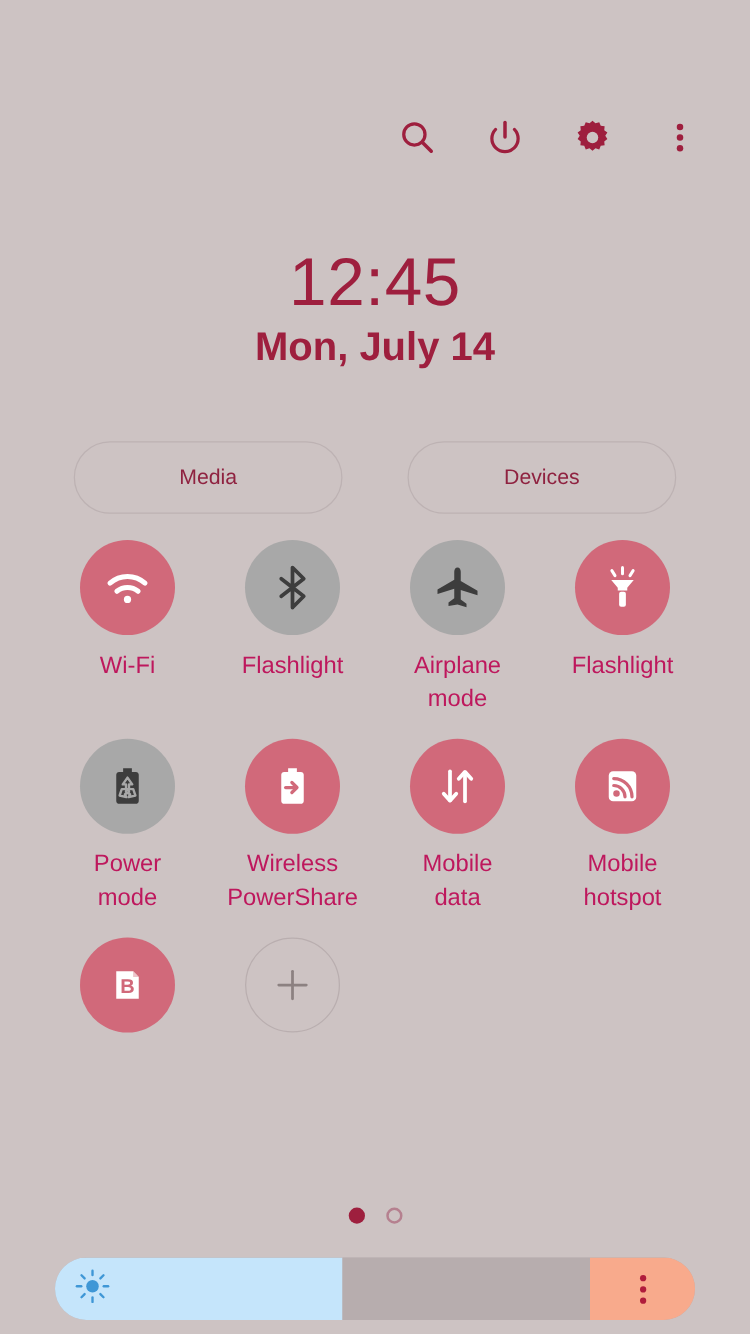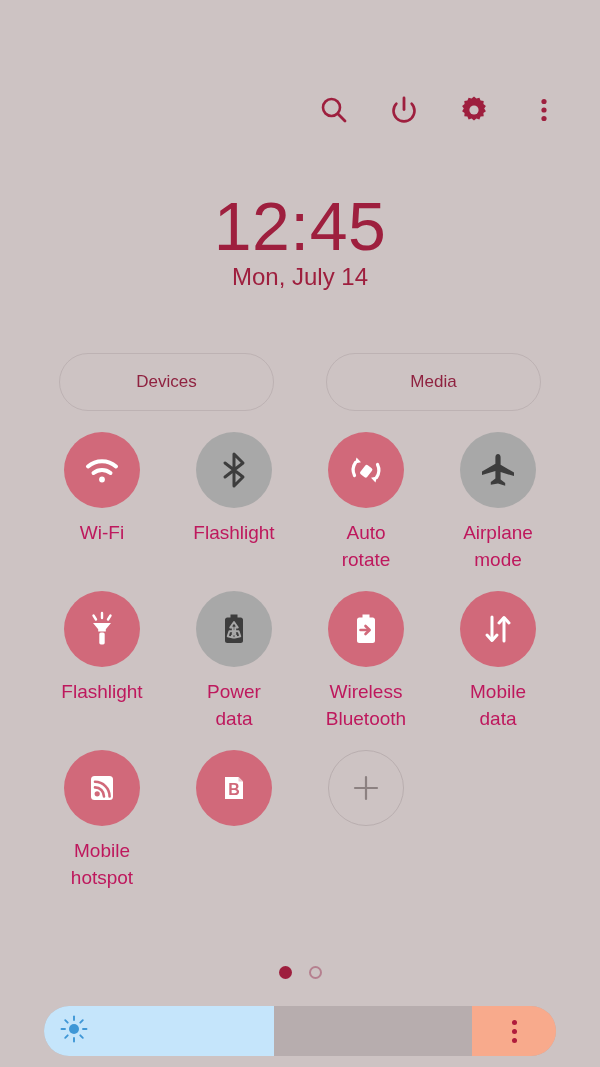--- a/index.html
+++ b/index.html
@@ -44,32 +44,32 @@
 
   
   .clock-block {
     position: absolute;
     top: 196px;
     left: 0;
     width: 600px;
     text-align: center;
   }
   .clock-time {
-    font-size: 68px;
+    font-size: 54px;
     line-height: 60px;
     color: #9e1f3e;
     font-weight: 400;
     letter-spacing: 0.5px;
   }
   .clock-date {
     margin-top: 6px;
-    font-size: 24px;
+    font-size: 32px;
     line-height: 30px;
     color: #9e1f3e;
-    font-weight: 400;
+    font-weight: 700;
   }
 
   
   .pill-row {
     position: absolute;
     top: 353px;
     left: 0;
     width: 600px;
     display: flex;
     justify-content: center;
@@ -238,22 +238,22 @@
       </svg>
     </div>
   </div>
 
   <div class="clock-block">
     <div class="clock-time">12:45</div>
     <div class="clock-date">Mon, July 14</div>
   </div>
 
   <div class="pill-row">
+    <div class="pill">Media</div>
     <div class="pill">Devices</div>
-    <div class="pill">Media</div>
   </div>
 
   <div class="grid">
 
     <div class="tile">
       <div class="tile-circle on">
         <svg width="44" height="44" viewBox="0 0 44 44">
           <g fill="none" stroke="#ffffff" stroke-linecap="round">
             <path d="M8 18.5a21 21 0 0 1 28 0" stroke-width="4"></path>
             <path d="M13.5 25a13.5 13.5 0 0 1 17 0" stroke-width="4"></path>
@@ -267,35 +267,20 @@
 
     <div class="tile">
       <div class="tile-circle off">
         <svg width="44" height="44" viewBox="0 0 44 44">
           <path d="M22 6v32l9-9-18-14M22 38V6l9 9-18 14" fill="none" stroke="#3d3d3d" stroke-width="3" stroke-linejoin="round" stroke-linecap="round"></path>
         </svg>
       </div>
       <div class="tile-label">Flashlight</div>
     </div>
 
-    <div class="tile">
-      <div class="tile-circle on">
-        <svg width="44" height="44" viewBox="0 0 44 44">
-          <g fill="none" stroke="#ffffff" stroke-width="3.2" stroke-linecap="round">
-            <path d="M11.5 14.5a13 13 0 0 0-1 13"></path>
-            <path d="M32.5 29.5a13 13 0 0 0 1-13"></path>
-          </g>
-          <path d="M12.5 9.5l-1.5 6 6-1.2z" fill="#ffffff"></path>
-          <path d="M31.5 34.5l1.5-6-6 1.2z" fill="#ffffff"></path>
-          <rect x="18" y="17.5" width="8.5" height="11.5" rx="1.8" fill="#ffffff" transform="rotate(38 22.2 23.2)"></rect>
-        </svg>
-      </div>
-      <div class="tile-label">Auto
-rotate</div>
-    </div>
 
     <div class="tile">
       <div class="tile-circle off">
         <svg width="44" height="44" viewBox="0 0 44 44">
           <path d="M22 6c1.7 0 2.6 1.6 2.6 3.4v7.3l13.4 7.8v3.6l-13.4-4.1v7.6l4.6 3.3v2.9L22 35.6l-7.2 1.2v-2.9l4.6-3.3v-7.6L6 27.1v-3.6l13.4-7.8V9.4C19.4 7.6 20.3 6 22 6z" fill="#3d3d3d"></path>
         </svg>
       </div>
       <div class="tile-label">Airplane
 mode</div>
     </div>
@@ -320,35 +305,35 @@
         <svg width="44" height="44" viewBox="0 0 44 44">
           <path d="M18.5 7.5h7v3h3.2c1.3 0 2.3 1 2.3 2.3v20.9c0 1.3-1 2.3-2.3 2.3H15.3c-1.3 0-2.3-1-2.3-2.3V12.8c0-1.3 1-2.3 2.3-2.3h3.2z" fill="#3d3d3d"></path>
           <g fill="none" stroke="#a8a8a8" stroke-width="1.9" stroke-linejoin="round">
             <path d="M18.2 20.5l3.8-5.4 3.8 5.4h-2.6v4.2h-2.4v-4.2z"></path>
             <path d="M26.6 24.3l1.7 5.1-5.4 1.3 1.2-2.2-3.4-2.1 1.2-2.1z"></path>
             <path d="M17.4 24.3l-1.7 5.1 5.4 1.3-1.2-2.2 3.4-2.1-1.2-2.1z"></path>
           </g>
         </svg>
       </div>
       <div class="tile-label">Power
-data</div>
+mode</div>
     </div>
 
     <div class="tile">
       <div class="tile-circle on">
         <svg width="44" height="44" viewBox="0 0 44 44">
           <path d="M18.5 7.5h7v3h3.2c1.3 0 2.3 1 2.3 2.3v20.9c0 1.3-1 2.3-2.3 2.3H15.3c-1.3 0-2.3-1-2.3-2.3V12.8c0-1.3 1-2.3 2.3-2.3h3.2z" fill="#ffffff"></path>
           <g stroke="#d1697a" stroke-width="2.6" stroke-linecap="round" stroke-linejoin="round" fill="none">
             <line x1="16.5" y1="23" x2="25" y2="23"></line>
             <polyline points="21.5,19 25.6,23 21.5,27"></polyline>
           </g>
         </svg>
       </div>
       <div class="tile-label">Wireless
-Bluetooth</div>
+PowerShare</div>
     </div>
 
     <div class="tile">
       <div class="tile-circle on">
         <svg width="44" height="44" viewBox="0 0 44 44">
           <g stroke="#ffffff" stroke-width="3" stroke-linecap="round" stroke-linejoin="round" fill="none">
             <line x1="16" y1="10" x2="16" y2="33"></line>
             <polyline points="11,28 16,33.5 21,28"></polyline>
             <line x1="28" y1="34" x2="28" y2="11"></line>
             <polyline points="23,16 28,10.5 33,16"></polyline>

